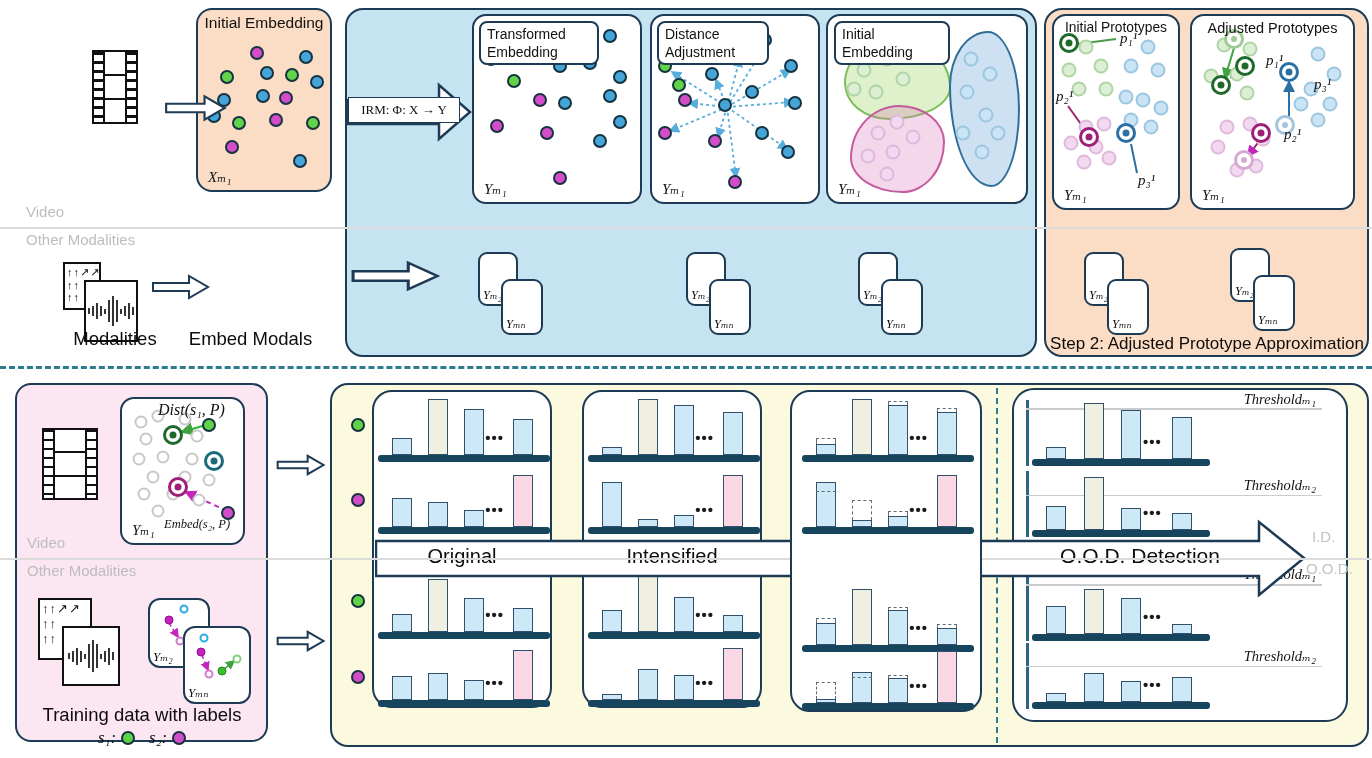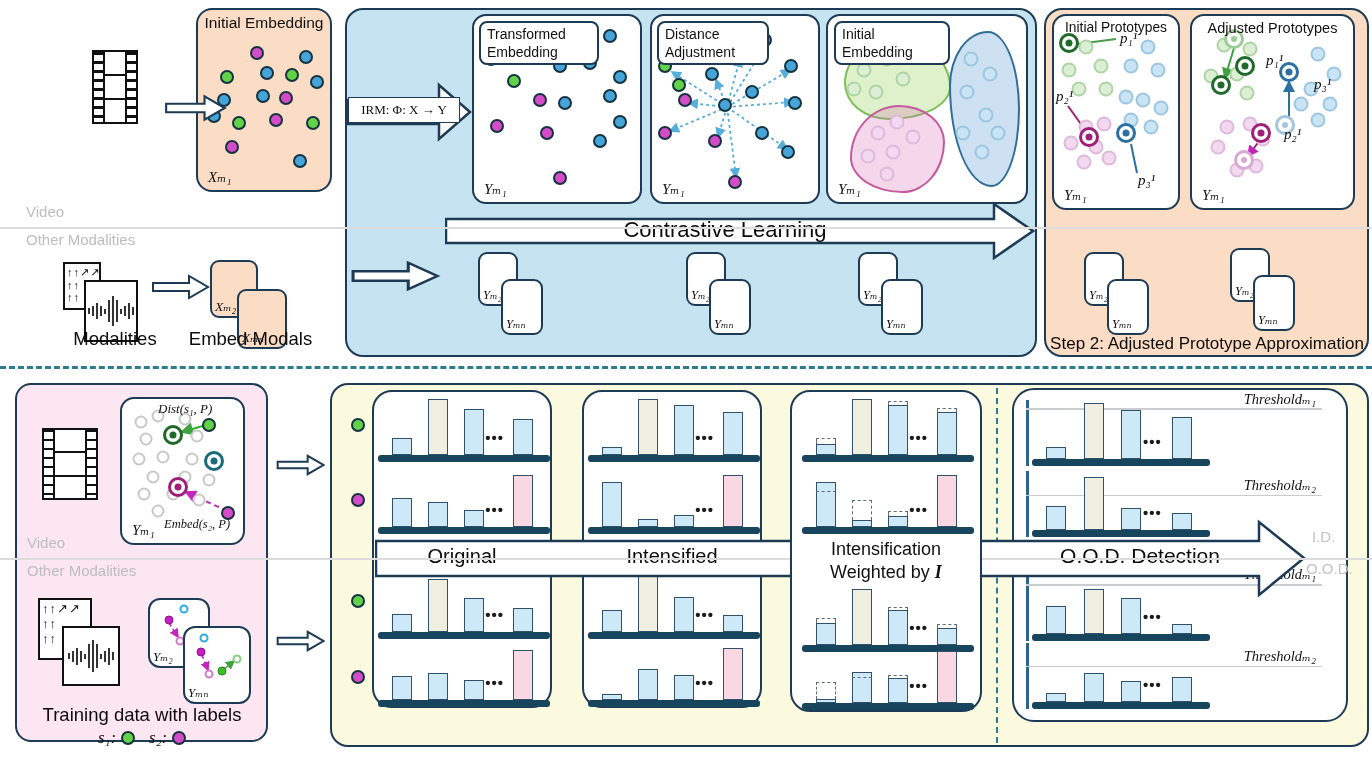--- a/index.html
+++ b/index.html
@@ -157,28 +157,20 @@
       <i style="height:22px"></i>
       <i style="height:5px"></i>
       <i style="height:10px"></i>
       <i style="height:16px"></i>
       <i style="height:8px"></i>
   </div>
   <svg class="abs" style="left:150px;top:272px;z-index:12" width="62" height="30" viewBox="0 0 60 30">
     <path d="M2 11 H38 V4 L57 15 L38 26 V19 H2 Z" fill="#fff" stroke="#1E3B55" stroke-width="2"></path>
     </svg>
 
-  <div class="pair" style="left:210px;top:260px;width:76px;height:88px">
-    <div class="pcard xcard" style="left:0;top:0;width:44px;height:54px">
-      <span class="m lbl" style="font-size:13.5px">Xₘ₂</span>
-      </div>
-    <div class="pcard xcard" style="left:27px;top:29px;width:46px;height:56px">
-      <span class="m lbl" style="font-size:13.5px">Xₘₙ</span>
-      </div>
-  </div>
 
   <div class="cap" style="left:35px;top:328px;width:160px;font-size:18.5px">Modalities</div>
   <div class="cap" style="left:168px;top:328px;width:165px;font-size:18.5px">Embed Modals</div>
 
   <div class="secbox" style="left:345px;top:8px;width:692px;height:349px;background:#C6E3F2;border-radius:18px"></div>
 
   <svg class="abs" style="left:345px;top:82px;z-index:21" width="128" height="60" viewBox="0 0 128 60">
     <path d="M2 18 H94 V3 L125 30 L94 57 V42 H2 Z" fill="#fff" stroke="#1E3B55" stroke-width="2.5"></path>
     </svg>
   <div class="abs" style="left:348px;top:97px;width:112px;height:26px;background:#fff;border:1.5px solid #1E3B55;z-index:22;
@@ -272,26 +264,20 @@
         <div class="dot k-mf" style="left: 20%; top: 75%;"></div>
         <div class="dot k-mf" style="left: 33%; top: 73%;"></div>
         <div class="dot k-mf" style="left: 43%; top: 65%;"></div>
         <div class="dot k-mf" style="left: 30%; top: 85%;"></div>
       </div>
     <div class="chip" style="left:6px;top:5px;width:100px">
       <span>Initial</span><br><span>Embedding</span></div>
     <span class="m ylab">Yₘ₁</span>
   </div>
 
-  <div class="bandwrap" style="left:445px;top:202px;width:590px;height:58px">
-    <svg width="590" height="58" viewBox="0 0 590 58">
-      <path d="M1 17 H549 V2 L588 29 L549 56 V41 H1 Z" fill="#fff" stroke="#1E3B55" stroke-width="2.5"></path>
-      </svg>
-    <div class="bandtxt" style="left:30px;top:15px;width:500px;font-size:22px">Contrastive Learning</div>
-  </div>
 
   <svg class="abs" style="left:350px;top:258px;z-index:21" width="92" height="36" viewBox="0 0 60 30" preserveAspectRatio="none">
     <path d="M2 11 H38 V4 L57 15 L38 26 V19 H2 Z" fill="#fff" stroke="#1E3B55" stroke-width="2"></path>
     </svg>
 
   <div class="pair" style="left:478px;top:252px">
     <div class="pcard" style="left:0;top:0;width:36px;height:50px">
         <span class="m lbl">Yₘ₂</span>
       </div>
     <div class="pcard" style="left:23px;top:27px;width:38px;height:52px">
@@ -474,21 +460,21 @@
           <span></span>
         </div>
         <div class="dot k-rt" style="left: 76%; top: 43%;">
           <span></span>
         </div>
         <div class="dot k-rm" style="left: 46%; top: 61%;">
           <span></span>
         </div>
         <div class="dot k-m" style="left: 88%; top: 79%;"></div>
       </div>
-    <span class="m abs" style="left:36px;top:2px;font-size:13px;z-index:6">Dist(s₁, P)</span>
+    <span class="m abs" style="left:36px;top:2px;font-size:16px;z-index:6">Dist(s₁, P)</span>
     <span class="m abs" style="left:42px;top:118px;font-size:12.5px;z-index:6">Embed(s₂, P)</span>
     <span class="m ylab">Yₘ₁</span>
   </div>
 
   <div class="flowic" style="left:38px;top:598px;width:54px;height:62px;font-size:13px">↑↑↗↗<br>↑↑<br>↑↑</div>
   <div class="audioic" style="left:62px;top:626px;width:58px;height:60px">
     <i style="height:6px"></i>
       <i style="height:11px"></i>
       <i style="height:17px"></i>
       <i style="height:11px"></i>
@@ -647,24 +633,20 @@
         <div class="base"></div>
         <div class="bar bar-blue" style="left: 9.84px; width: 20px; bottom: 7px; height: 44.8px;"></div>
         <div class="dashline" style="left: 9.84px; width: 20px; bottom: 41.72px;"></div>
         <div class="bar bar-blue" style="left: 45.92px; width: 20px; bottom: 7px; height: 6.72px;"></div>
         <div class="dashext" style="left: 45.92px; width: 20px; bottom: 13.72px; height: 20.16px;"></div>
         <div class="bar bar-blue" style="left: 82px; width: 20px; bottom: 7px; height: 11.2px;"></div>
         <div class="dashext" style="left: 82px; width: 20px; bottom: 18.2px; height: 4.48px;"></div>
         <div class="bar bar-pink" style="left: 131.2px; width: 20px; bottom: 7px; height: 52.08px;"></div>
         <div class="hdots" style="left: 103.32px;">•••</div>
       </div>
-    <div class="abs" style="left:0;top:146px;right:0;text-align:center;font-size:18px;line-height:1.25;z-index:6">
-      <span>Intensification</span><br>
-      <span>Weighted by</span> <b class="m" style="font-weight:bold">I</b>
-    </div>
     <div class="hist" style="left:14px;top:190px;width:164px;height:70px">
         <div class="base"></div>
         <div class="bar bar-blue" style="left: 9.84px; width: 20px; bottom: 7px; height: 22.4px;"></div>
         <div class="dashext" style="left: 9.84px; width: 20px; bottom: 29.4px; height: 4.48px;"></div>
         <div class="bar bar-cream" style="left: 45.92px; width: 20px; bottom: 7px; height: 56px;"></div>
         <div class="bar bar-blue" style="left: 82px; width: 20px; bottom: 7px; height: 34.72px;"></div>
         <div class="dashext" style="left: 82px; width: 20px; bottom: 41.72px; height: 3.36px;"></div>
         <div class="bar bar-blue" style="left: 131.2px; width: 20px; bottom: 7px; height: 16.8px;"></div>
         <div class="dashext" style="left: 131.2px; width: 20px; bottom: 23.8px; height: 4.48px;"></div>
         <div class="hdots" style="left: 103.32px;">•••</div>

